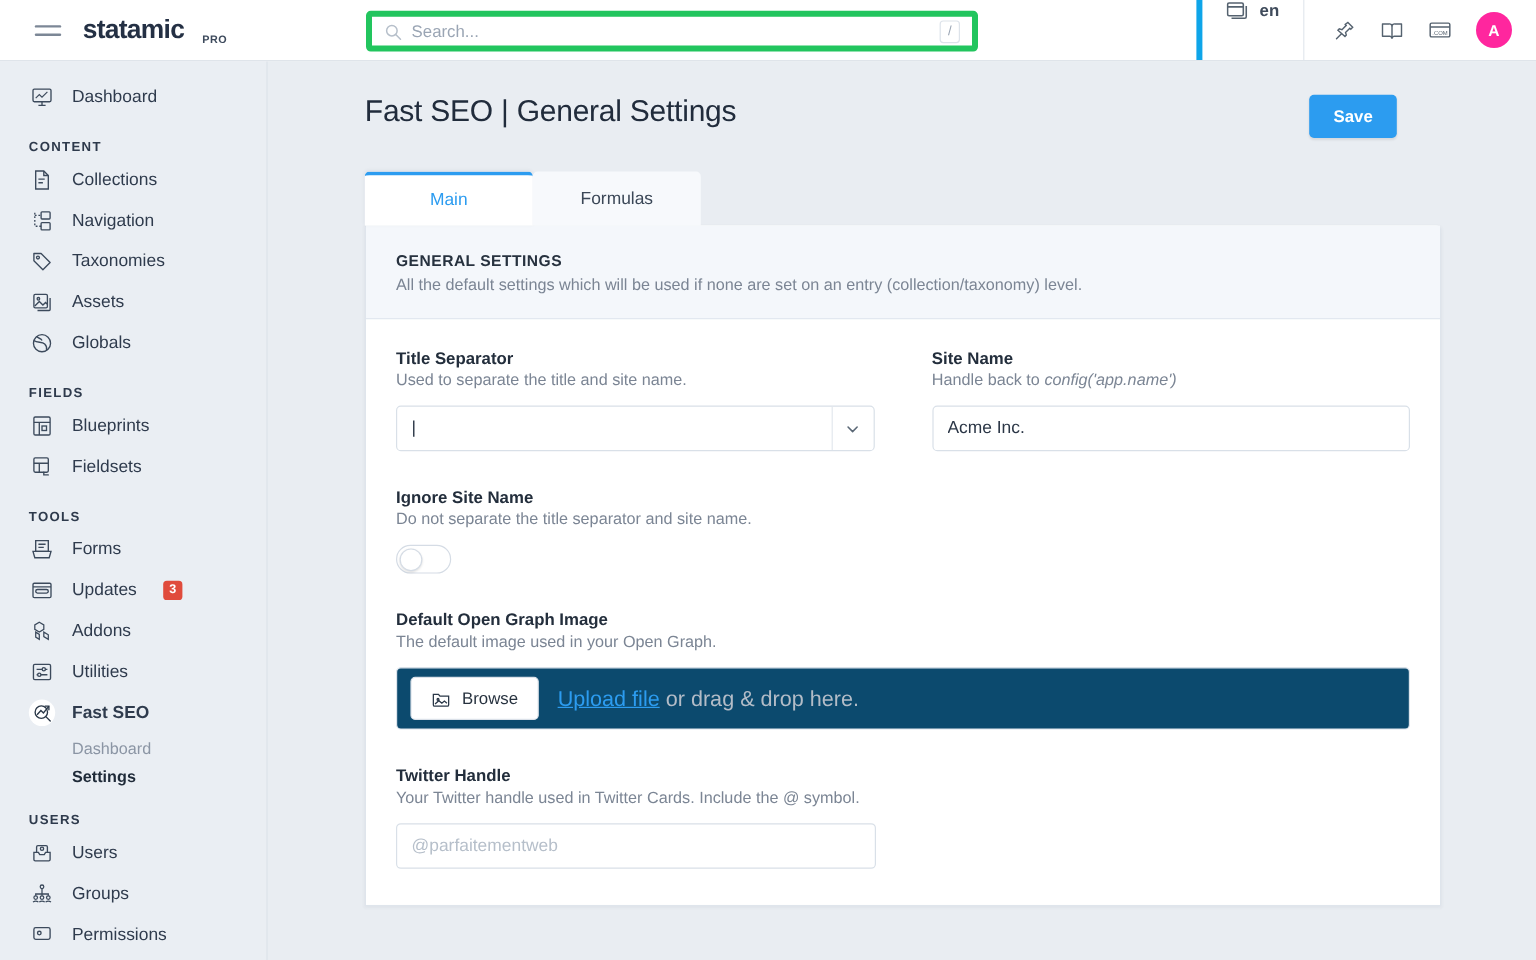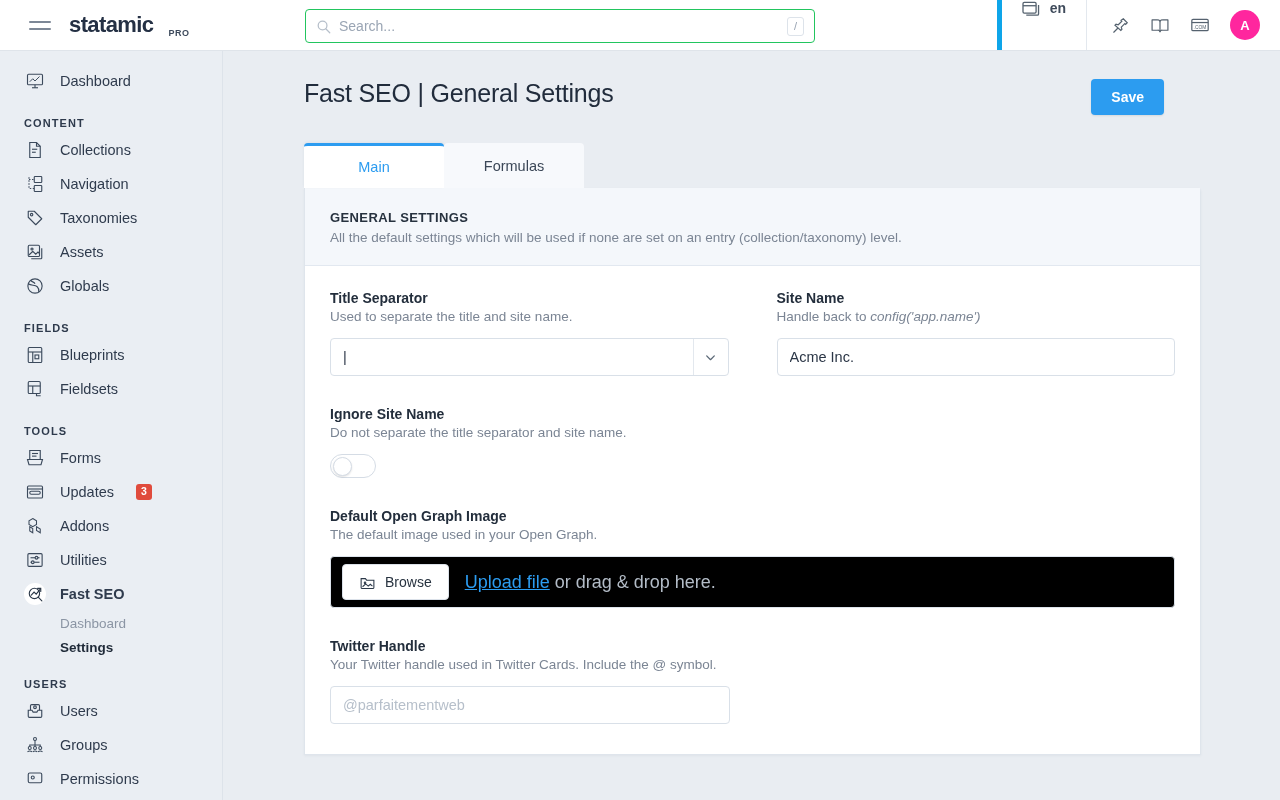--- a/index.html
+++ b/index.html
@@ -36,21 +36,21 @@
   .brand .pro {
     font-size: 9px; font-weight: bold; letter-spacing: 0.5px;
     margin-left: 4px; margin-top: 2px; color: #3d4a5c;
   }
   .searchwrap {
     position: absolute; left: 305px; top: 9px;
     width: 510px; height: 34px;
   }
   .searchbox {
     width: 100%; height: 100%;
-    border: 1px solid #22c55e; border-radius: 4px;
+    border: 5px solid #22c55e; border-radius: 4px;
     background: #fff; display: flex; align-items: center;
     padding: 0 10px;
   }
   .searchbox input {
     border: none; outline: none; flex: 1;
     font-size: 14px; color: #6b7684;
     font-family: "Liberation Sans", sans-serif;
     background: transparent;
   }
   .searchbox input::placeholder { color: #9aa5b4; }
@@ -219,21 +219,21 @@
     padding: 2px; cursor: pointer;
   }
   .toggle-knob {
     width: 19px; height: 19px; border-radius: 50%;
     background: #fff; border: 1px solid #d5dce5;
     box-shadow: 0 1px 2px rgba(0,0,0,0.12);
   }
 
   .dropzone {
     border: 1px solid #dde4ec; border-radius: 4px;
-    background: #000000;
+    background: #0c4a6e;
     height: 52px; display: flex; align-items: center;
     padding: 0 11px; gap: 16px;
   }
   .browse-btn {
     height: 36px; background: #fff;
     border: 1px solid #dbe1e9; border-radius: 4px;
     display: flex; align-items: center; gap: 9px;
     padding: 0 16px; font-size: 14px; color: #27323f;
     cursor: pointer; font-family: "Liberation Sans", sans-serif;
   }

